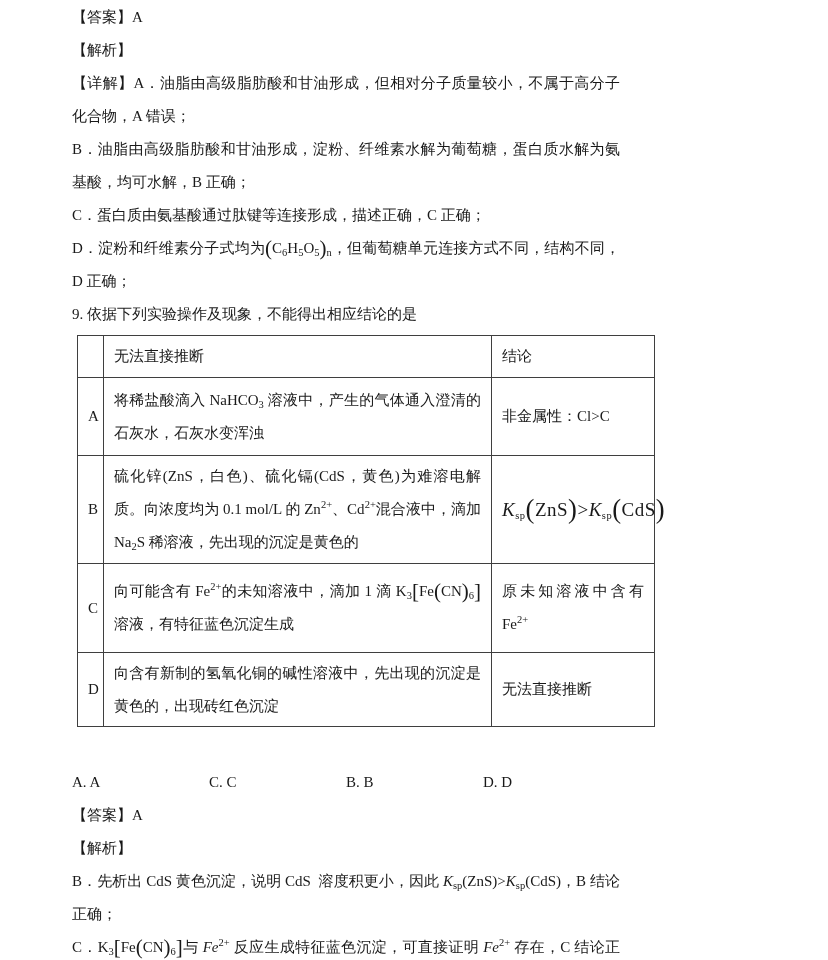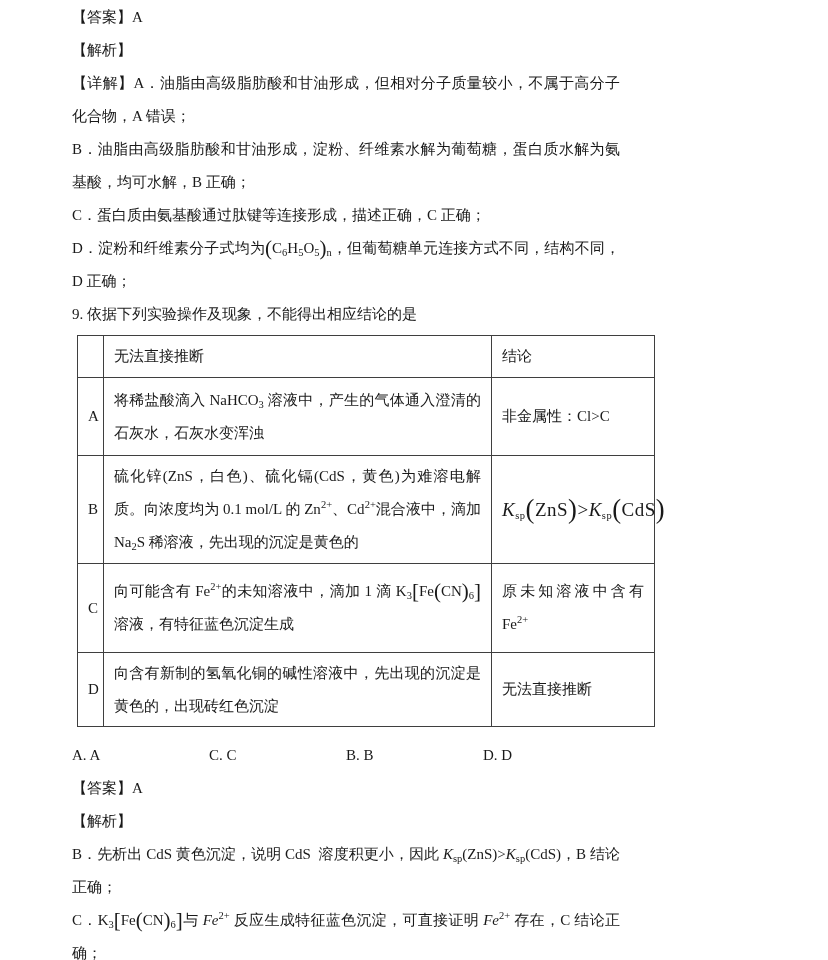--- a/index.html
+++ b/index.html
@@ -32,21 +32,21 @@
   td.c1 { width:26px; text-align:center; padding:3px 2px; }
   td.c2 { width:388px; }
   td.c3 { width:163px; padding:3px 8px; text-align:left;font-family:Liberation Serif, serif; }
   tr.h-header { height:42px; }
   tr.h-a { height:78px; }
   tr.h-b { height:108px; }
   tr.h-c { height:89px; }
   tr.h-d { height:74px; }
   .math { font-size:19px; letter-spacing:0.5px; }
   .options {
-    display:flex; margin-top:12px; line-height:33px;
+    display:flex; margin-top:39px; line-height:33px;
   }
   .options span { width:25%; }
 </style>
 </head>
 <body>
 
 <div class="page">
 
   <p class="line">【答案】A</p>
   <p class="line">【解析】</p>

